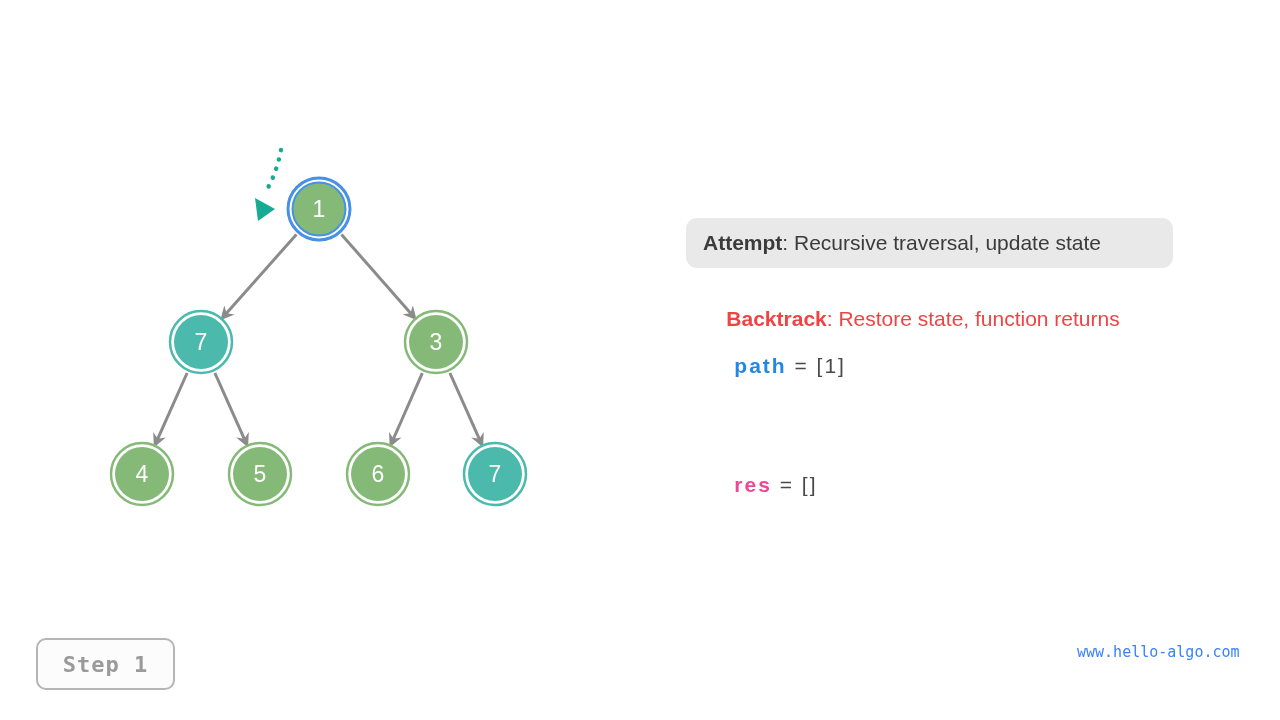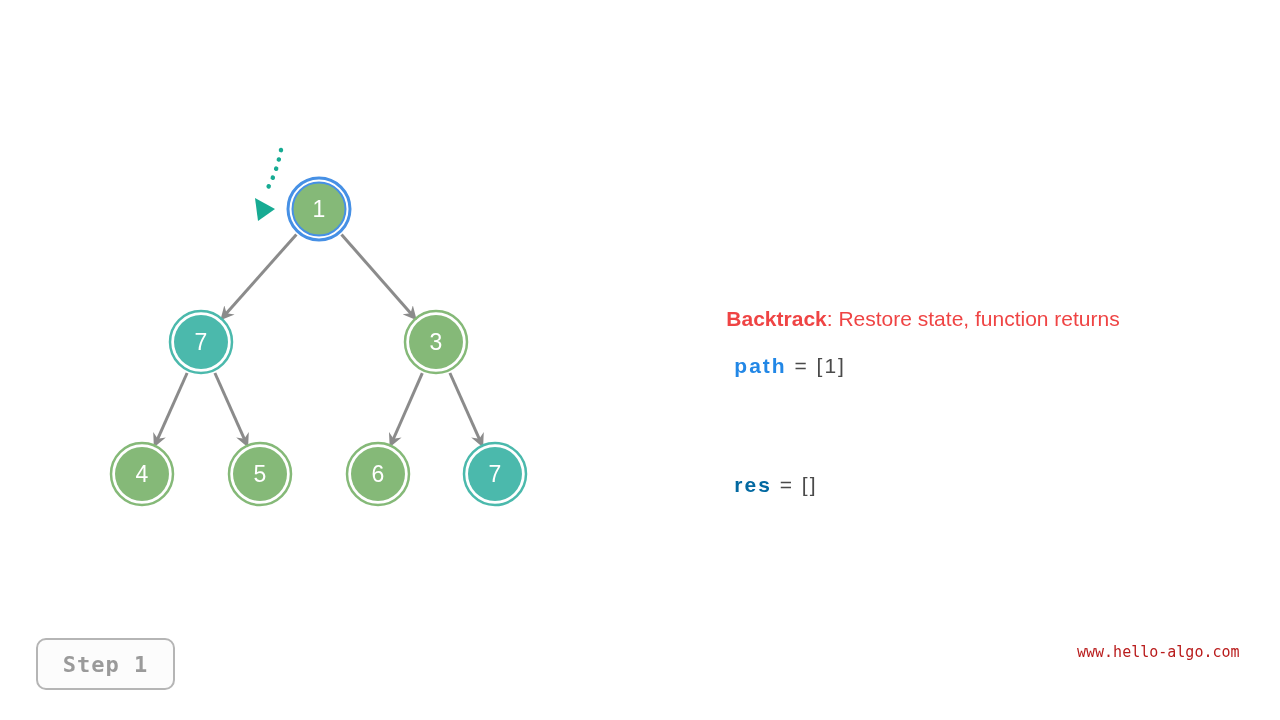--- a/index.html
+++ b/index.html
@@ -51,21 +51,21 @@
     font-family: Liberation Sans, sans-serif;
     font-size: 21px;
     letter-spacing: 2px;
     color: #4A4A4A;
     white-space: pre;
   }
   .path-line { top: 330px; }
   .res-line { top: 449px; }
   .code-var { font-weight: 700; }
   .path-line .code-var { color: #2287E6; }
-  .res-line .code-var { color: #0369a1; }
+  .res-line .code-var { color: #ec4899; }
 
   .step-box {
     position: absolute;
     left: 36px; top: 638px;
     width: 139px; height: 52px;
     background: #FCFCFC;
     border: 2px solid #B5B5B5;
     border-radius: 10px;
     box-sizing: border-box;
     display: flex;
@@ -76,21 +76,21 @@
     font-weight: 700;
     letter-spacing: 1px;
     color: #9A9A9A;
     white-space: pre;
   }
   .watermark {
     position: absolute;
     left: 1077px; top: 643px;
     font-family: "DejaVu Sans Mono", monospace;
     font-size: 15px;
-    color: #b91c1c;
+    color: #3b82f6;
   }
 </style>
 </head>
 <body>
 
 <div class="canvas">
 
   <svg class="tree-svg" width="640" height="600" viewBox="0 0 640 600">
     <defs>
       <marker id="arrow" viewBox="0 0 10 10" refX="5" refY="5" markerWidth="4.6" markerHeight="4.6" orient="auto-start-reverse">
@@ -148,20 +148,23 @@
       <text class="node-label" x="378" y="474" dy="0.35em">6</text>
     </g>
 
     <g>
       <circle cx="495" cy="474" r="31" fill="none" stroke-width="2.5" stroke="#4BB9AC"></circle>
       <circle cx="495" cy="474" r="27" fill="#4BB9AC"></circle>
       <text class="node-label" x="495" y="474" dy="0.35em">7</text>
     </g>
   </svg>
 
+  <div class="attempt-box">
+    <span class="bold">Attempt</span><span>: Recursive traversal, update state</span>
+  </div>
 
   <div class="note-line backtrack-line">
     <span class="bold">Backtrack</span><span>: Restore state, function returns</span>
   </div>
 
   <div class="code-line path-line">
     <span class="code-var">path</span><span> = [1]</span>
   </div>
 
   <div class="code-line res-line">

